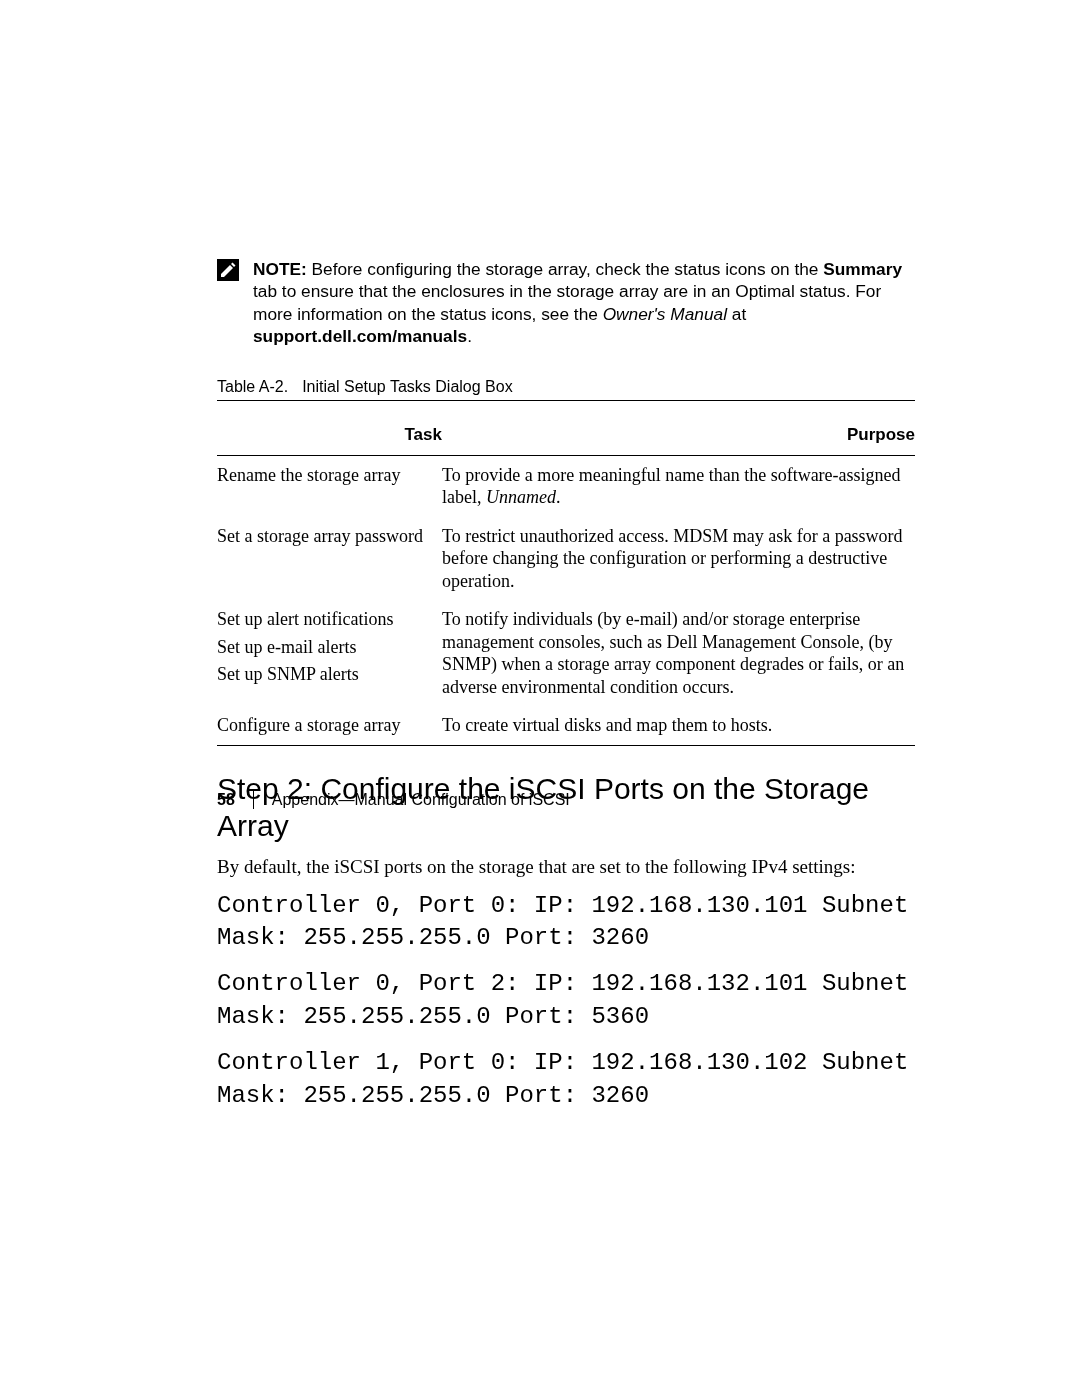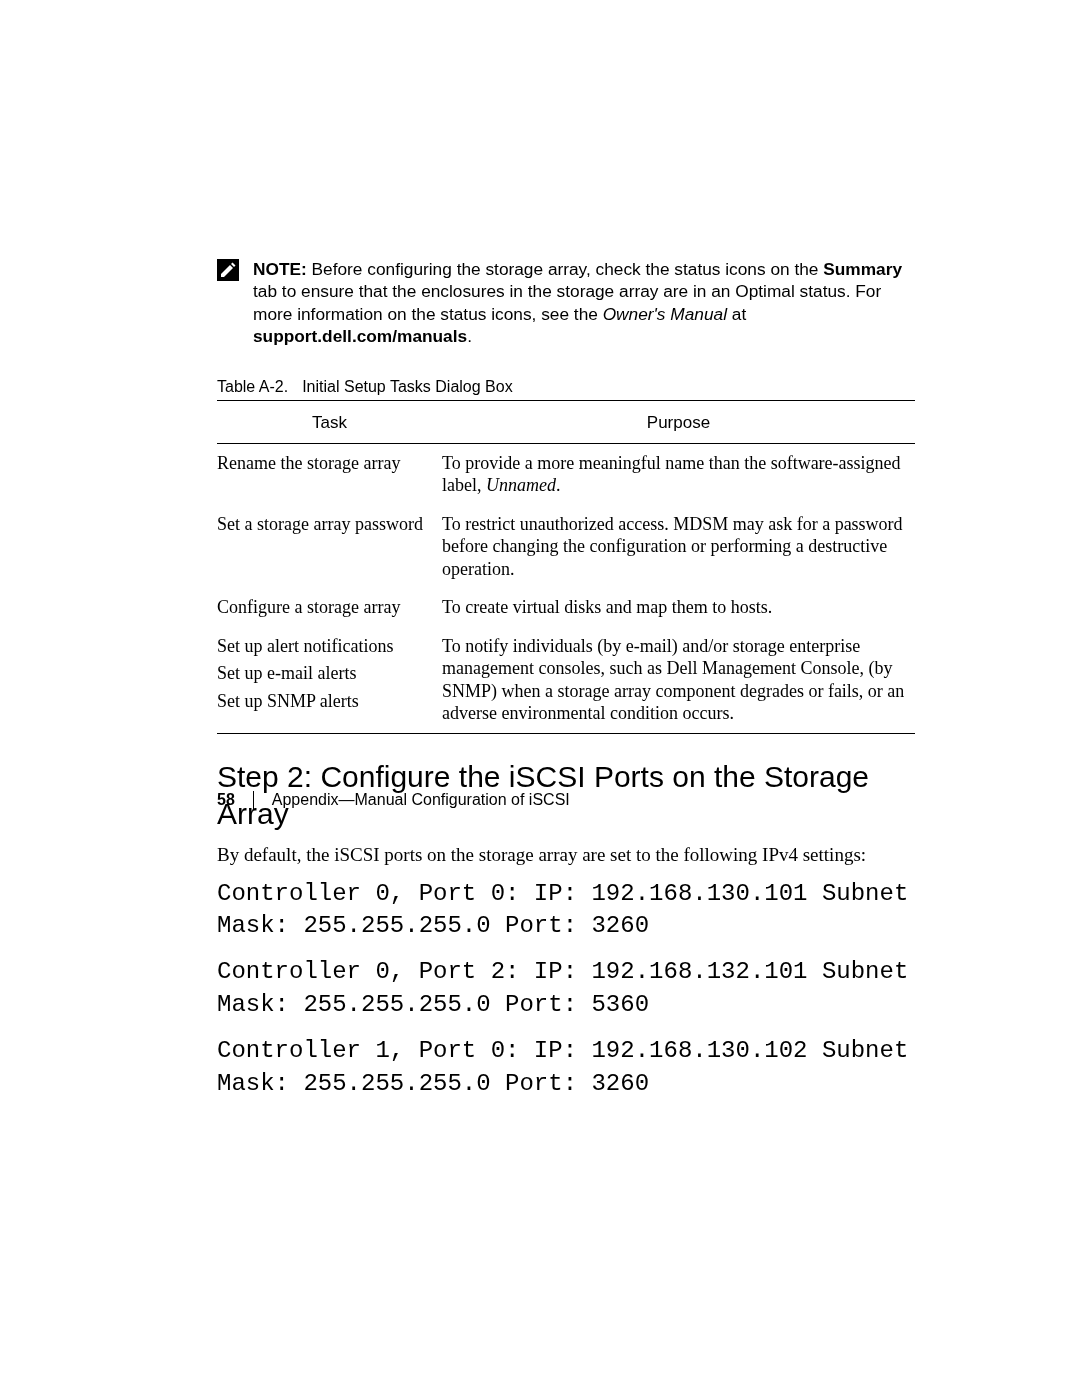--- a/index.html
+++ b/index.html
@@ -45,25 +45,25 @@
     margin-top: 30px;
   }
   .table-caption .cap-num { margin-right: 14px; }
 
   table.tasks {
     width: 100%;
     border-collapse: collapse;
     font-size: 18px;
   }
   table.tasks thead th {
-    text-align: center;
+    text-align: right;
     font-family: Arial, Helvetica, sans-serif;
-    font-weight: normal;
+    font-weight: bold;
     font-size: 17px;
-    padding: 12px 0 10px 0;
+    padding: 24px 0 10px 0;
     border-top: 1.5px solid #000;
     border-bottom: 1px solid #000;
   }
   table.tasks td {
     vertical-align: top;
     padding: 8px 10px 8px 0;
     line-height: 1.25;
   }
   table.tasks td.task-col { width: 215px; }
   table.tasks tbody tr:last-child td { border-bottom: 1.5px solid #000; }
@@ -144,37 +144,37 @@
         <td class="task-col">Rename the storage array</td>
         <td>
           <span>To provide a more meaningful name than the software-assigned label, </span><span class="italic">Unnamed</span><span>.</span>
         </td>
       </tr>
       <tr>
         <td class="task-col">Set a storage array password</td>
         <td>To restrict unauthorized access. MDSM may ask for a password before changing the configuration or performing a destructive operation.</td>
       </tr>
       <tr>
-        <td class="task-col">Configure a storage array</td>
-        <td>To create virtual disks and map them to hosts.</td>
-      </tr>
-      <tr>
         <td class="task-col">
           <div>Set up alert notifications</div>
           <div class="sub-task">Set up e-mail alerts</div>
           <div class="sub-task">Set up SNMP alerts</div>
         </td>
         <td>To notify individuals (by e-mail) and/or storage enterprise management consoles, such as Dell Management Console, (by SNMP) when a storage array component degrades or fails, or an adverse environmental condition occurs.</td>
       </tr>
+      <tr>
+        <td class="task-col">Configure a storage array</td>
+        <td>To create virtual disks and map them to hosts.</td>
+      </tr>
     </tbody>
   </table>
 
   <h2 class="step-heading">Step 2: Configure the iSCSI Ports on the Storage Array</h2>
 
-  <p class="body">By default, the iSCSI ports on the storage array are set to the following IPv4 settings:</p>
+  <p class="body">By default, the iSCSI ports on the storage that are set to the following IPv4 settings:</p>
 
   <div class="code-line">Controller 0, Port 0: IP: 192.168.130.101 Subnet Mask: 255.255.255.0 Port: 3260</div>
   <div class="code-line">Controller 0, Port 2: IP: 192.168.132.101 Subnet Mask: 255.255.255.0 Port: 5360</div>
   <div class="code-line">Controller 1, Port 0: IP: 192.168.130.102 Subnet Mask: 255.255.255.0 Port: 3260</div>
 
   <div class="footer">
     <span class="pg">58</span>
     <span class="divider"></span>
     <span>Appendix—Manual Configuration of iSCSI</span>
   </div>

